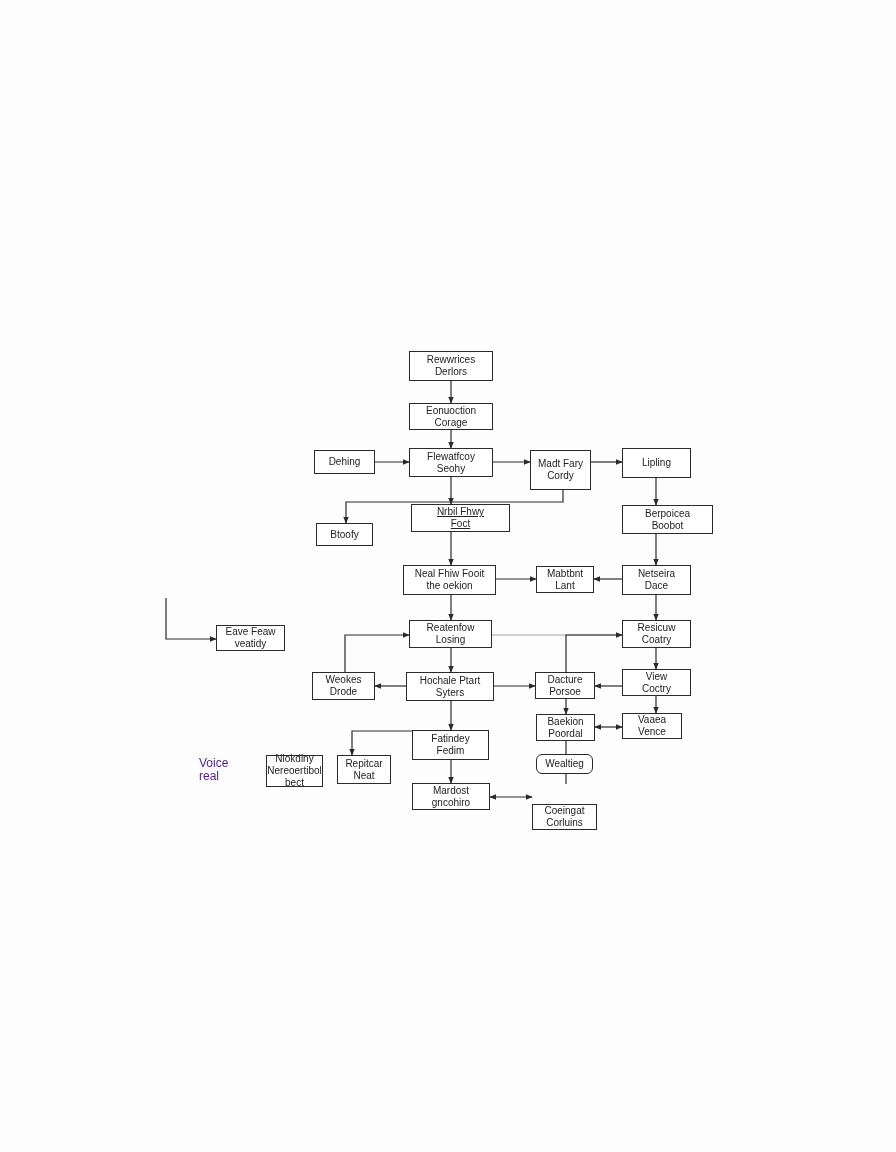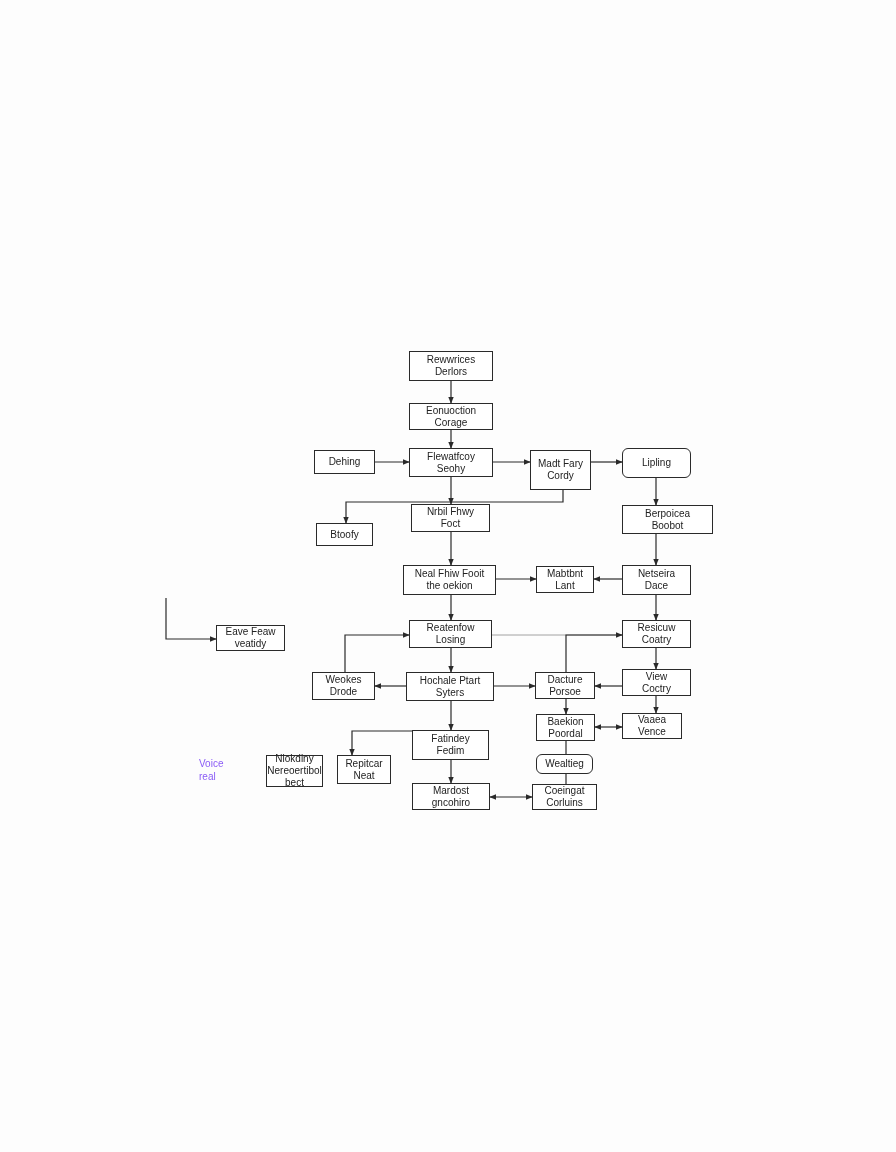--- a/index.html
+++ b/index.html
@@ -21,23 +21,23 @@
     display: flex; align-items: center; justify-content: center;
     text-align: center;
     font-size: 10px;
     line-height: 12px;
     padding: 0 3px;
     white-space: pre-line;
     color: #222;
   }
   .free-label {
     position: absolute;
-    font-size: 10px; line-height: 13px;
+    font-size: 12px; line-height: 13px;
     white-space: pre-line;
-    color: #8b5cf6;
+    color: #4c1d95;
   }
 </style>
 </head>
 <body>
 
 <div id="canvas">
   <svg id="edges" xmlns="http://www.w3.org/2000/svg">
     <defs>
       <marker id="arrowhead" viewBox="0 0 10 10" refX="9" refY="5" markerWidth="6" markerHeight="6" orient="auto-start-reverse">
         <path d="M0 1 L10 5 L0 9 z" fill="#2a2a2a"></path>
@@ -81,23 +81,23 @@
   <div id="node-layer">
       <div class="node" style="left: 409px; top: 351px; width: 84px; height: 30px;">Rewwrices
 Derlors</div>
       <div class="node" style="left: 409px; top: 403px; width: 84px; height: 27px;">Eonuoction
 Corage</div>
       <div class="node" style="left: 314px; top: 450px; width: 61px; height: 24px;">Dehing</div>
       <div class="node" style="left: 409px; top: 448px; width: 84px; height: 29px;">Flewatfcoy
 Seohy</div>
       <div class="node" style="left: 530px; top: 450px; width: 61px; height: 40px;">Madt Fary
 Cordy</div>
-      <div class="node" style="left: 622px; top: 448px; width: 69px; height: 30px; border-radius: 6px;">Lipling</div>
+      <div class="node" style="left: 622px; top: 448px; width: 69px; height: 30px;">Lipling</div>
       <div class="node" style="left: 316px; top: 523px; width: 57px; height: 23px;">Btoofy</div>
-      <div class="node" style="left: 411px; top: 504px; width: 79px; height: 28px;">Nrbil Fhwy
+      <div class="node" style="left: 411px; top: 504px; width: 99px; height: 28px; text-decoration: underline;">Nrbil Fhwy
 Foct</div>
       <div class="node" style="left: 622px; top: 505px; width: 91px; height: 29px;">Berpoicea
 Boobot</div>
       <div class="node" style="left: 403px; top: 565px; width: 93px; height: 30px;">Neal Fhiw Fooit
 the oekion</div>
       <div class="node" style="left: 536px; top: 566px; width: 58px; height: 27px;">Mabtbnt
 Lant</div>
       <div class="node" style="left: 622px; top: 565px; width: 69px; height: 30px;">Netseira
 Dace</div>
       <div class="node" style="left: 216px; top: 625px; width: 69px; height: 26px;">Eave Feaw
@@ -121,20 +121,20 @@
       <div class="node" style="left: 412px; top: 730px; width: 77px; height: 30px;">Fatindey
 Fedim</div>
       <div class="node" style="left: 266px; top: 755px; width: 57px; height: 32px;">Nlokdiny
 Nereoertibol
 bect</div>
       <div class="node" style="left: 337px; top: 755px; width: 54px; height: 29px;">Repitcar
 Neat</div>
       <div class="node" style="left: 536px; top: 754px; width: 57px; height: 20px; border-radius: 6px;">Wealtieg</div>
       <div class="node" style="left: 412px; top: 783px; width: 78px; height: 27px;">Mardost
 gncohiro</div>
-      <div class="node" style="left: 532px; top: 784px; width: 65px; height: 26px;">Coeingat
+      <div class="node" style="left: 532px; top: 804px; width: 65px; height: 26px;">Coeingat
 Corluins</div>
     </div>
   <div id="label-layer">
       <div class="free-label" style="left: 199px; top: 757px;">Voice
 real</div>
     </div>
 </div>
 
 </body></html>

